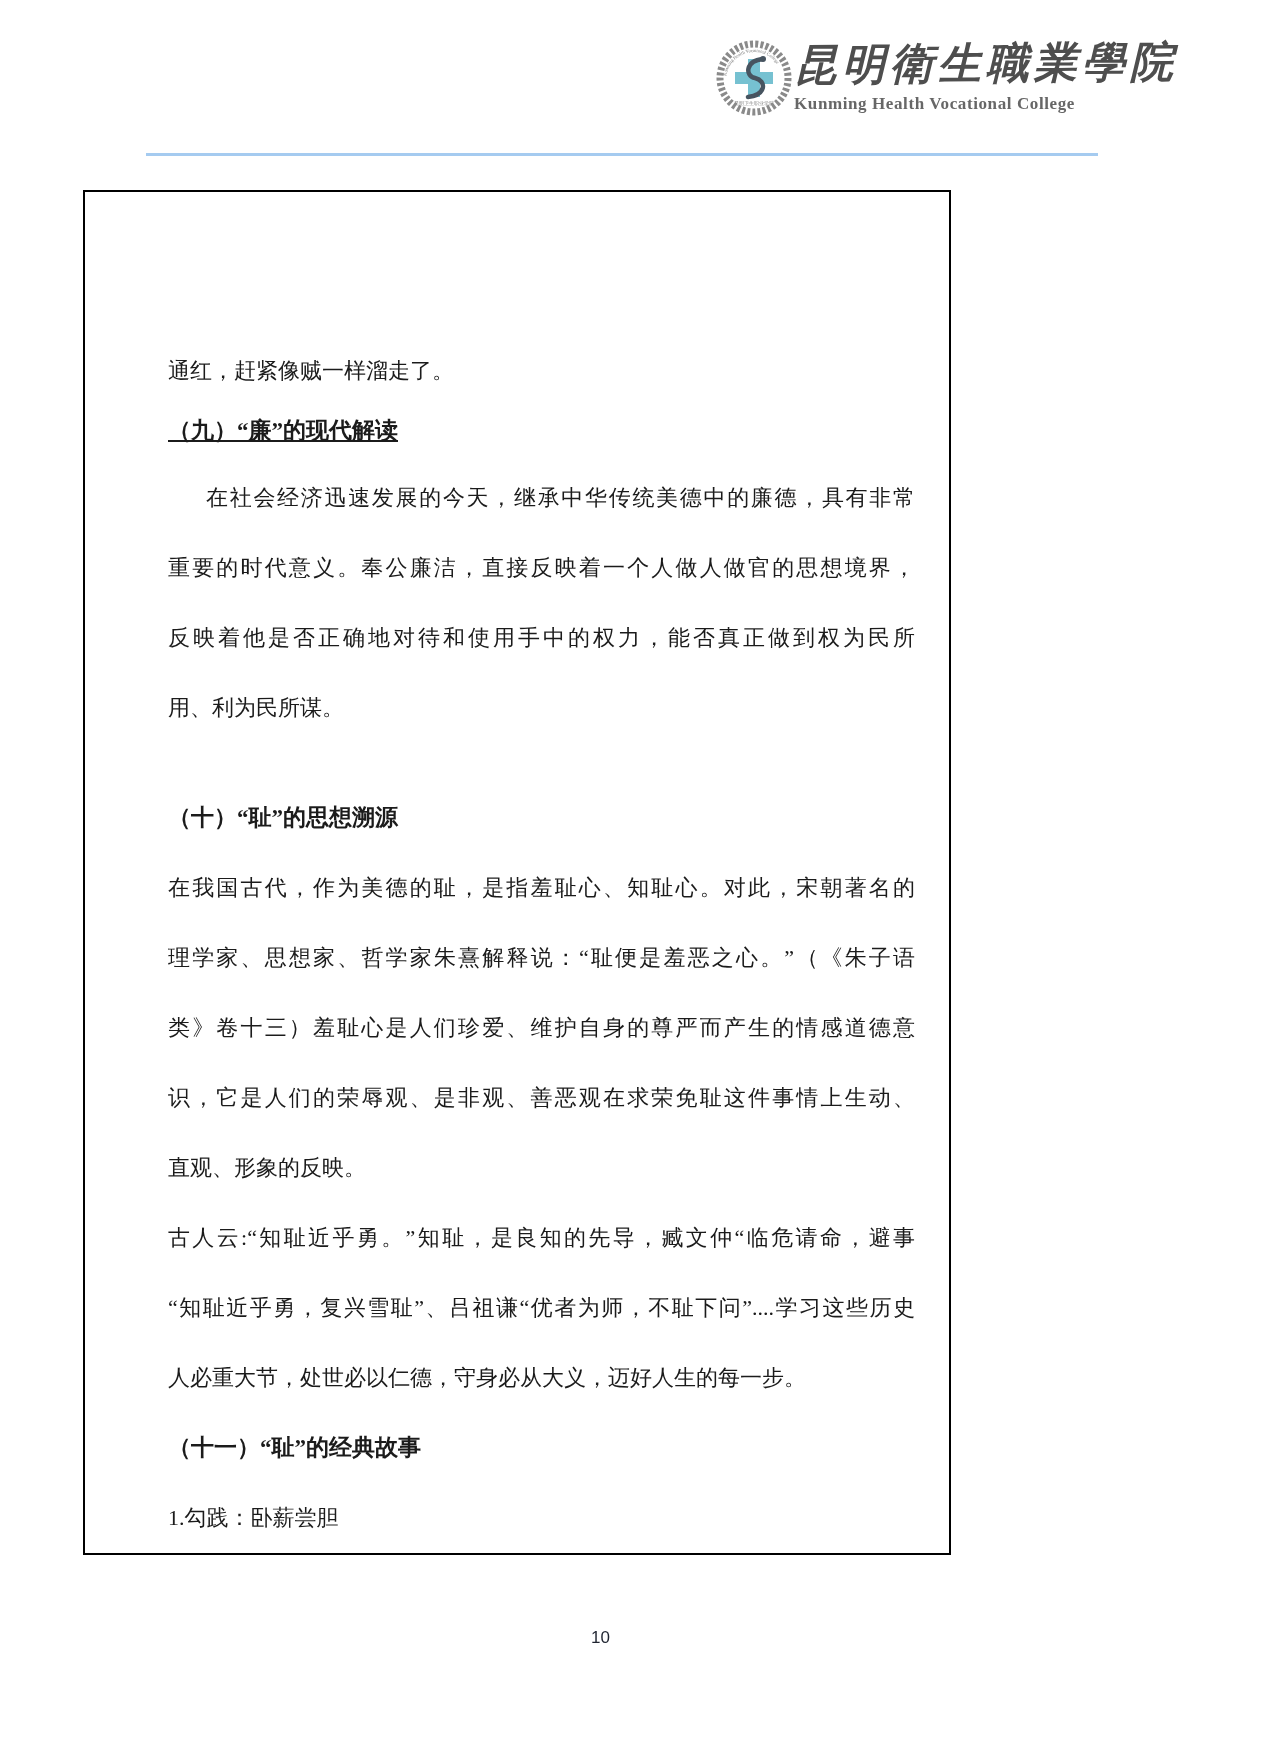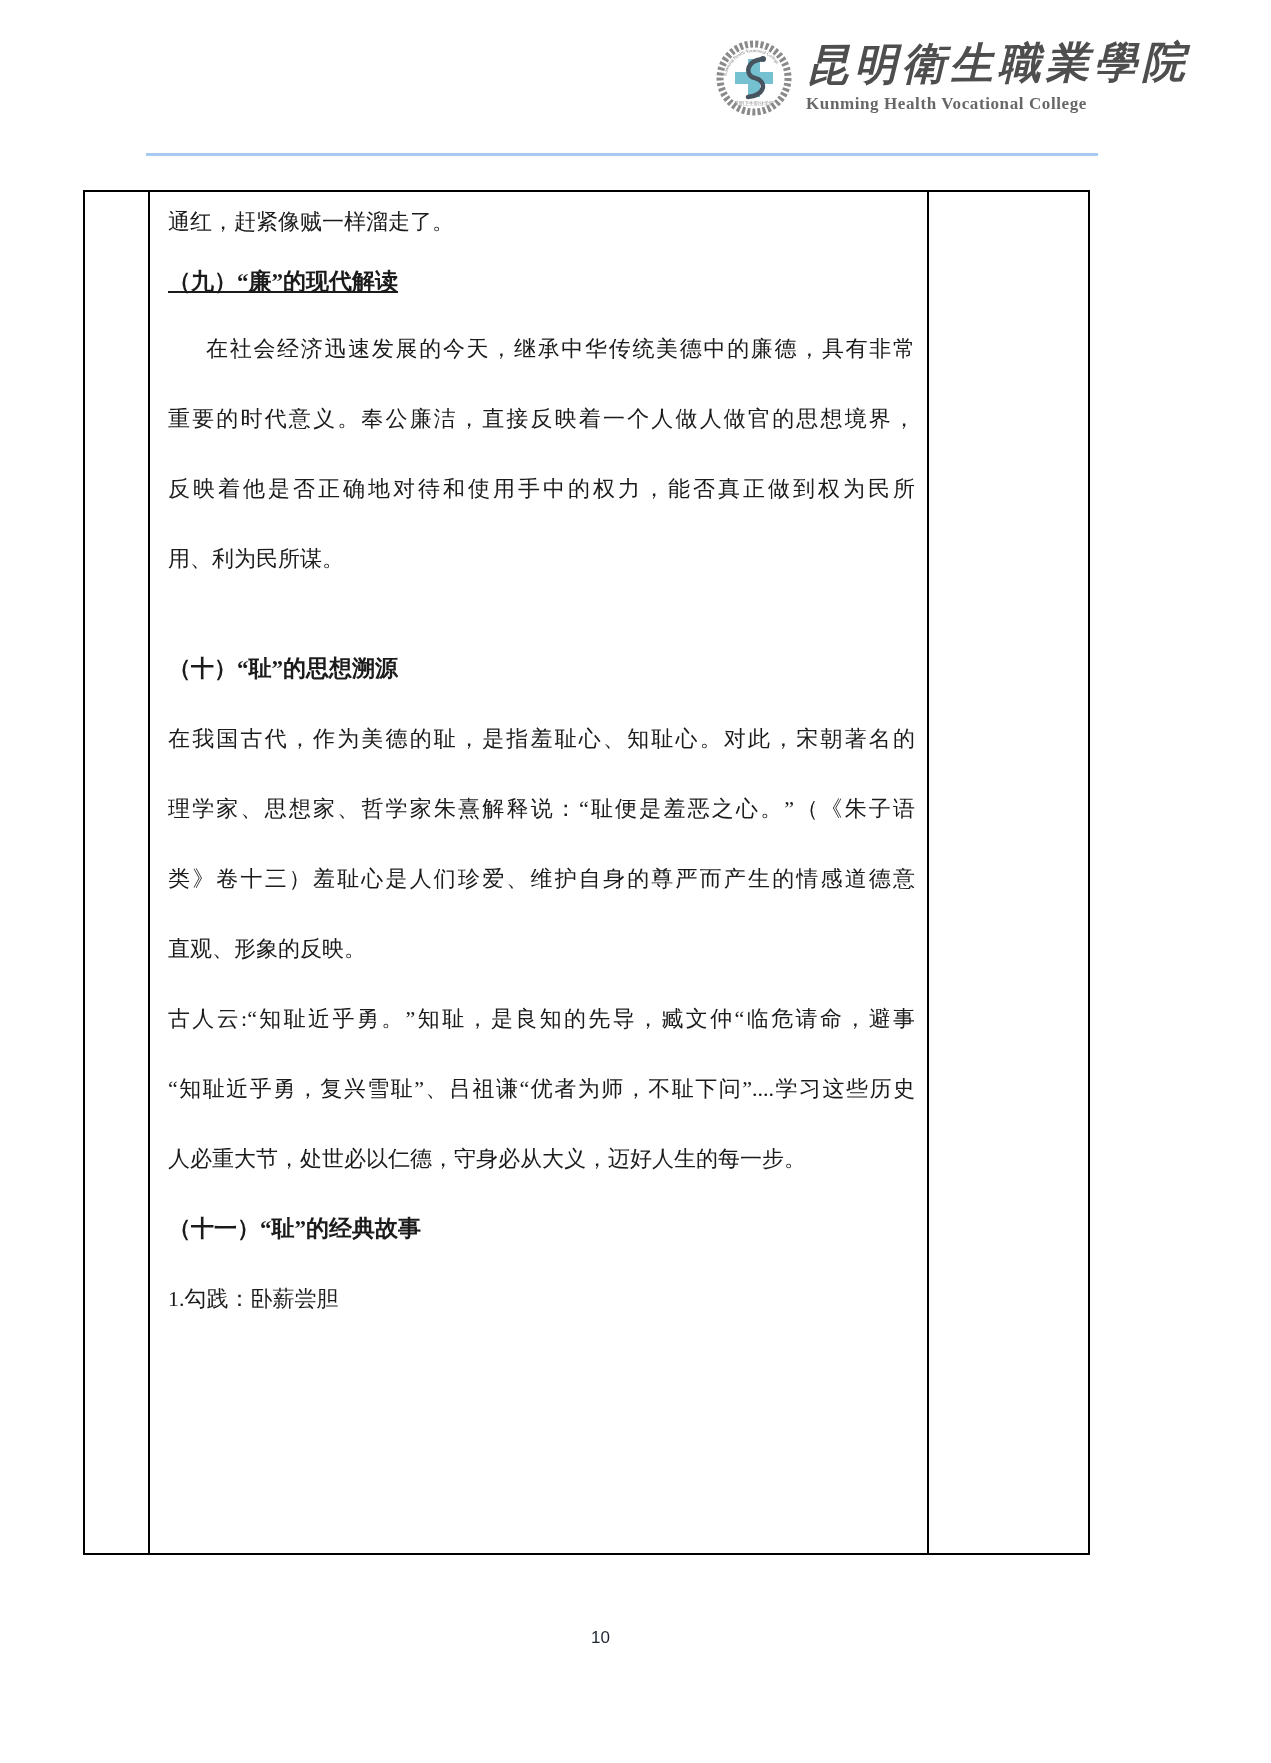--- a/index.html
+++ b/index.html
@@ -7,42 +7,42 @@
     position:relative;
     width:1271px; height:1763px;
     background:#ffffff;
     font-family:"Liberation Serif","DejaVu Serif",serif;
     overflow:hidden;
   }
 
   
   .logo-block { position:absolute; top:38px; left:714px; display:flex; align-items:flex-start; }
   .seal { width:80px; height:80px; flex:0 0 auto; }
-  .titles { margin-left:12px; }
+  .titles { }
   .cn-name {
     font-size:43px; line-height:52px; color:#4e4e4e;
     font-style:italic; font-weight:bold; letter-spacing:5px;
     font-family:"Liberation Serif","DejaVu Serif",serif;
     transform:rotate(-0.5deg);
     white-space:nowrap;
   }
   .en-name {
     margin-top:4px;
     font-size:17px; font-weight:bold; color:#676767; letter-spacing:0.6px;
     font-family:"Liberation Serif","DejaVu Serif",serif;
     white-space:nowrap;
   }
   .header-rule { position:absolute; top:153px; left:146px; width:952px; height:3px; background:#a5cbf0; }
 
   
   .doc-table {
     position:absolute; top:190px; left:83px;
-    width:1007px; height:1365px;
+    width:868px; height:1365px;
     border:2px solid #000;
-    display:flex; box-sizing:border-box;
+    display:flex; box-sizing:border-box;align-items:flex-end;
   }
   .col-left  { width:65px;  border-right:2px solid #000; box-sizing:border-box; }
   .col-right { flex:1; border-left:2px solid #000; box-sizing:border-box; }
   .col-main  { width:777px; box-sizing:border-box; padding:2px 12px 0 18px; }
 
   .ln {
     font-size:22px; color:#1b1b1b; line-height:70px; height:70px;
     overflow:hidden; white-space:nowrap;
   }
   .fill { text-align:justify; text-align-last:justify; white-space:normal; }
@@ -95,20 +95,21 @@
       <div class="ln l-first">通红，赶紧像贼一样溜走了。</div>
       <div class="ln heading l-h9">（九）“廉”的现代解读</div>
       <div class="ln fill l-ind">在社会经济迅速发展的今天，继承中华传统美德中的廉德，具有非常</div>
       <div class="ln fill">重要的时代意义。奉公廉洁，直接反映着一个人做人做官的思想境界，</div>
       <div class="ln fill">反映着他是否正确地对待和使用手中的权力，能否真正做到权为民所</div>
       <div class="ln">用、利为民所谋。</div>
       <div class="ln heading l-gap">（十）“耻”的思想溯源</div>
       <div class="ln fill">在我国古代，作为美德的耻，是指羞耻心、知耻心。对此，宋朝著名的</div>
       <div class="ln fill">理学家、思想家、哲学家朱熹解释说：“耻便是羞恶之心。”（《朱子语</div>
       <div class="ln fill">类》卷十三）羞耻心是人们珍爱、维护自身的尊严而产生的情感道德意</div>
+      <div class="ln fill">识，它是人们的荣辱观、是非观、善恶观在求荣免耻这件事情上生动、</div>
       <div class="ln">直观、形象的反映。</div>
       <div class="ln fill">古人云:“知耻近乎勇。”知耻，是良知的先导，臧文仲“临危请命，避事</div>
       <div class="ln fill">“知耻近乎勇，复兴雪耻”、吕祖谦“优者为师，不耻下问”....学习这些历史</div>
       <div class="ln">人必重大节，处世必以仁德，守身必从大义，迈好人生的每一步。</div>
       <div class="ln heading">（十一）“耻”的经典故事</div>
       <div class="ln">1.勾践：卧薪尝胆</div>
     </div>
 
     <div class="col-right"></div>
   </div>

